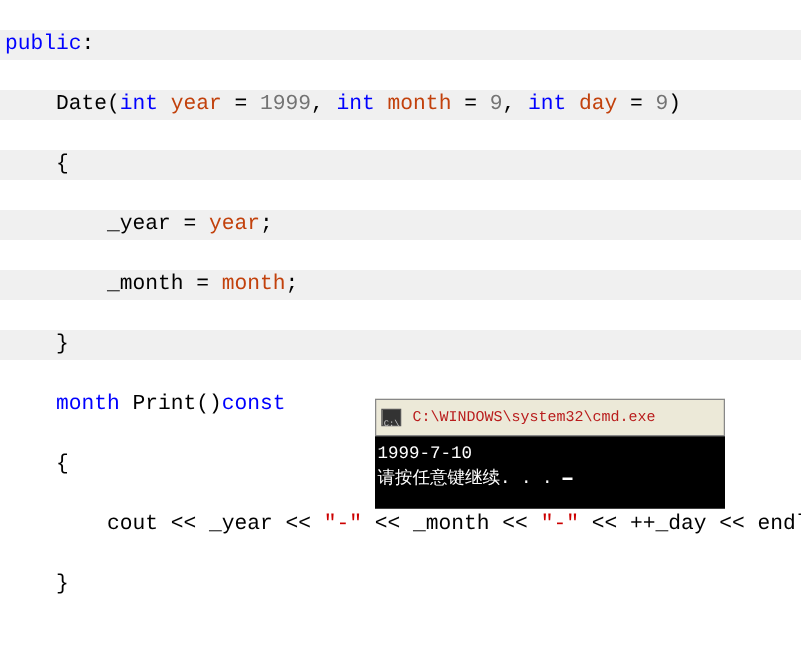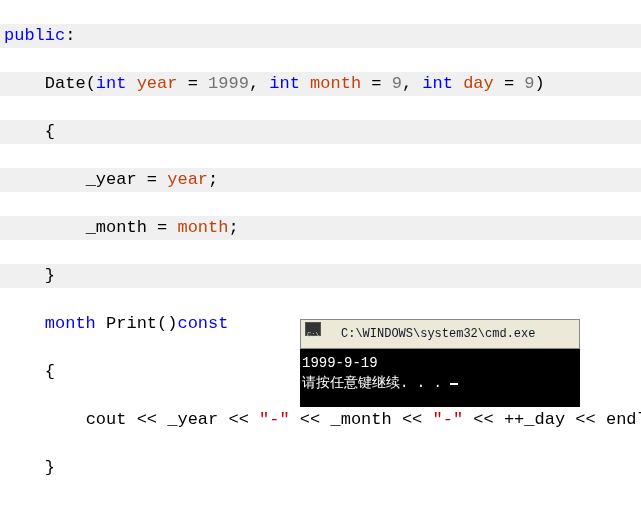--- a/index.html
+++ b/index.html
@@ -38,23 +38,24 @@
     left: 300px;
     top: 319px;
     width: 280px;
     font-family: "SimSun", "Courier New", monospace;
   }
   .console-title {
     background: #ece9d8;
     border: 1px solid #888;
     font-size: 12px;
     padding: 2px 4px;
-    color: #0f172a;
+    color: #b91c1c;
     display: flex;
-    gap: 20px;
+    align-items: center;
+    gap: 9px;
   }
   .console-body {
     background: #000000;
     color: #ffffff;
     font-size: 14px;
     line-height: 20px;
     padding: 4px 2px 14px 2px;
     white-space: pre;
   }
   .cmdicon {
@@ -103,15 +104,15 @@
 
 
 
 </div>
 
 <div class="console">
   <div class="console-title">
     <span class="cmdicon"></span>
     <span>C:\WINDOWS\system32\cmd.exe</span>
   </div>
-  <div class="console-body"><span>1999-9-19</span>
+  <div class="console-body"><span>1999-7-10</span>
 <span>请按任意键继续. . . </span><span class="cursor"></span></div>
 </div>
 
 </body></html>

